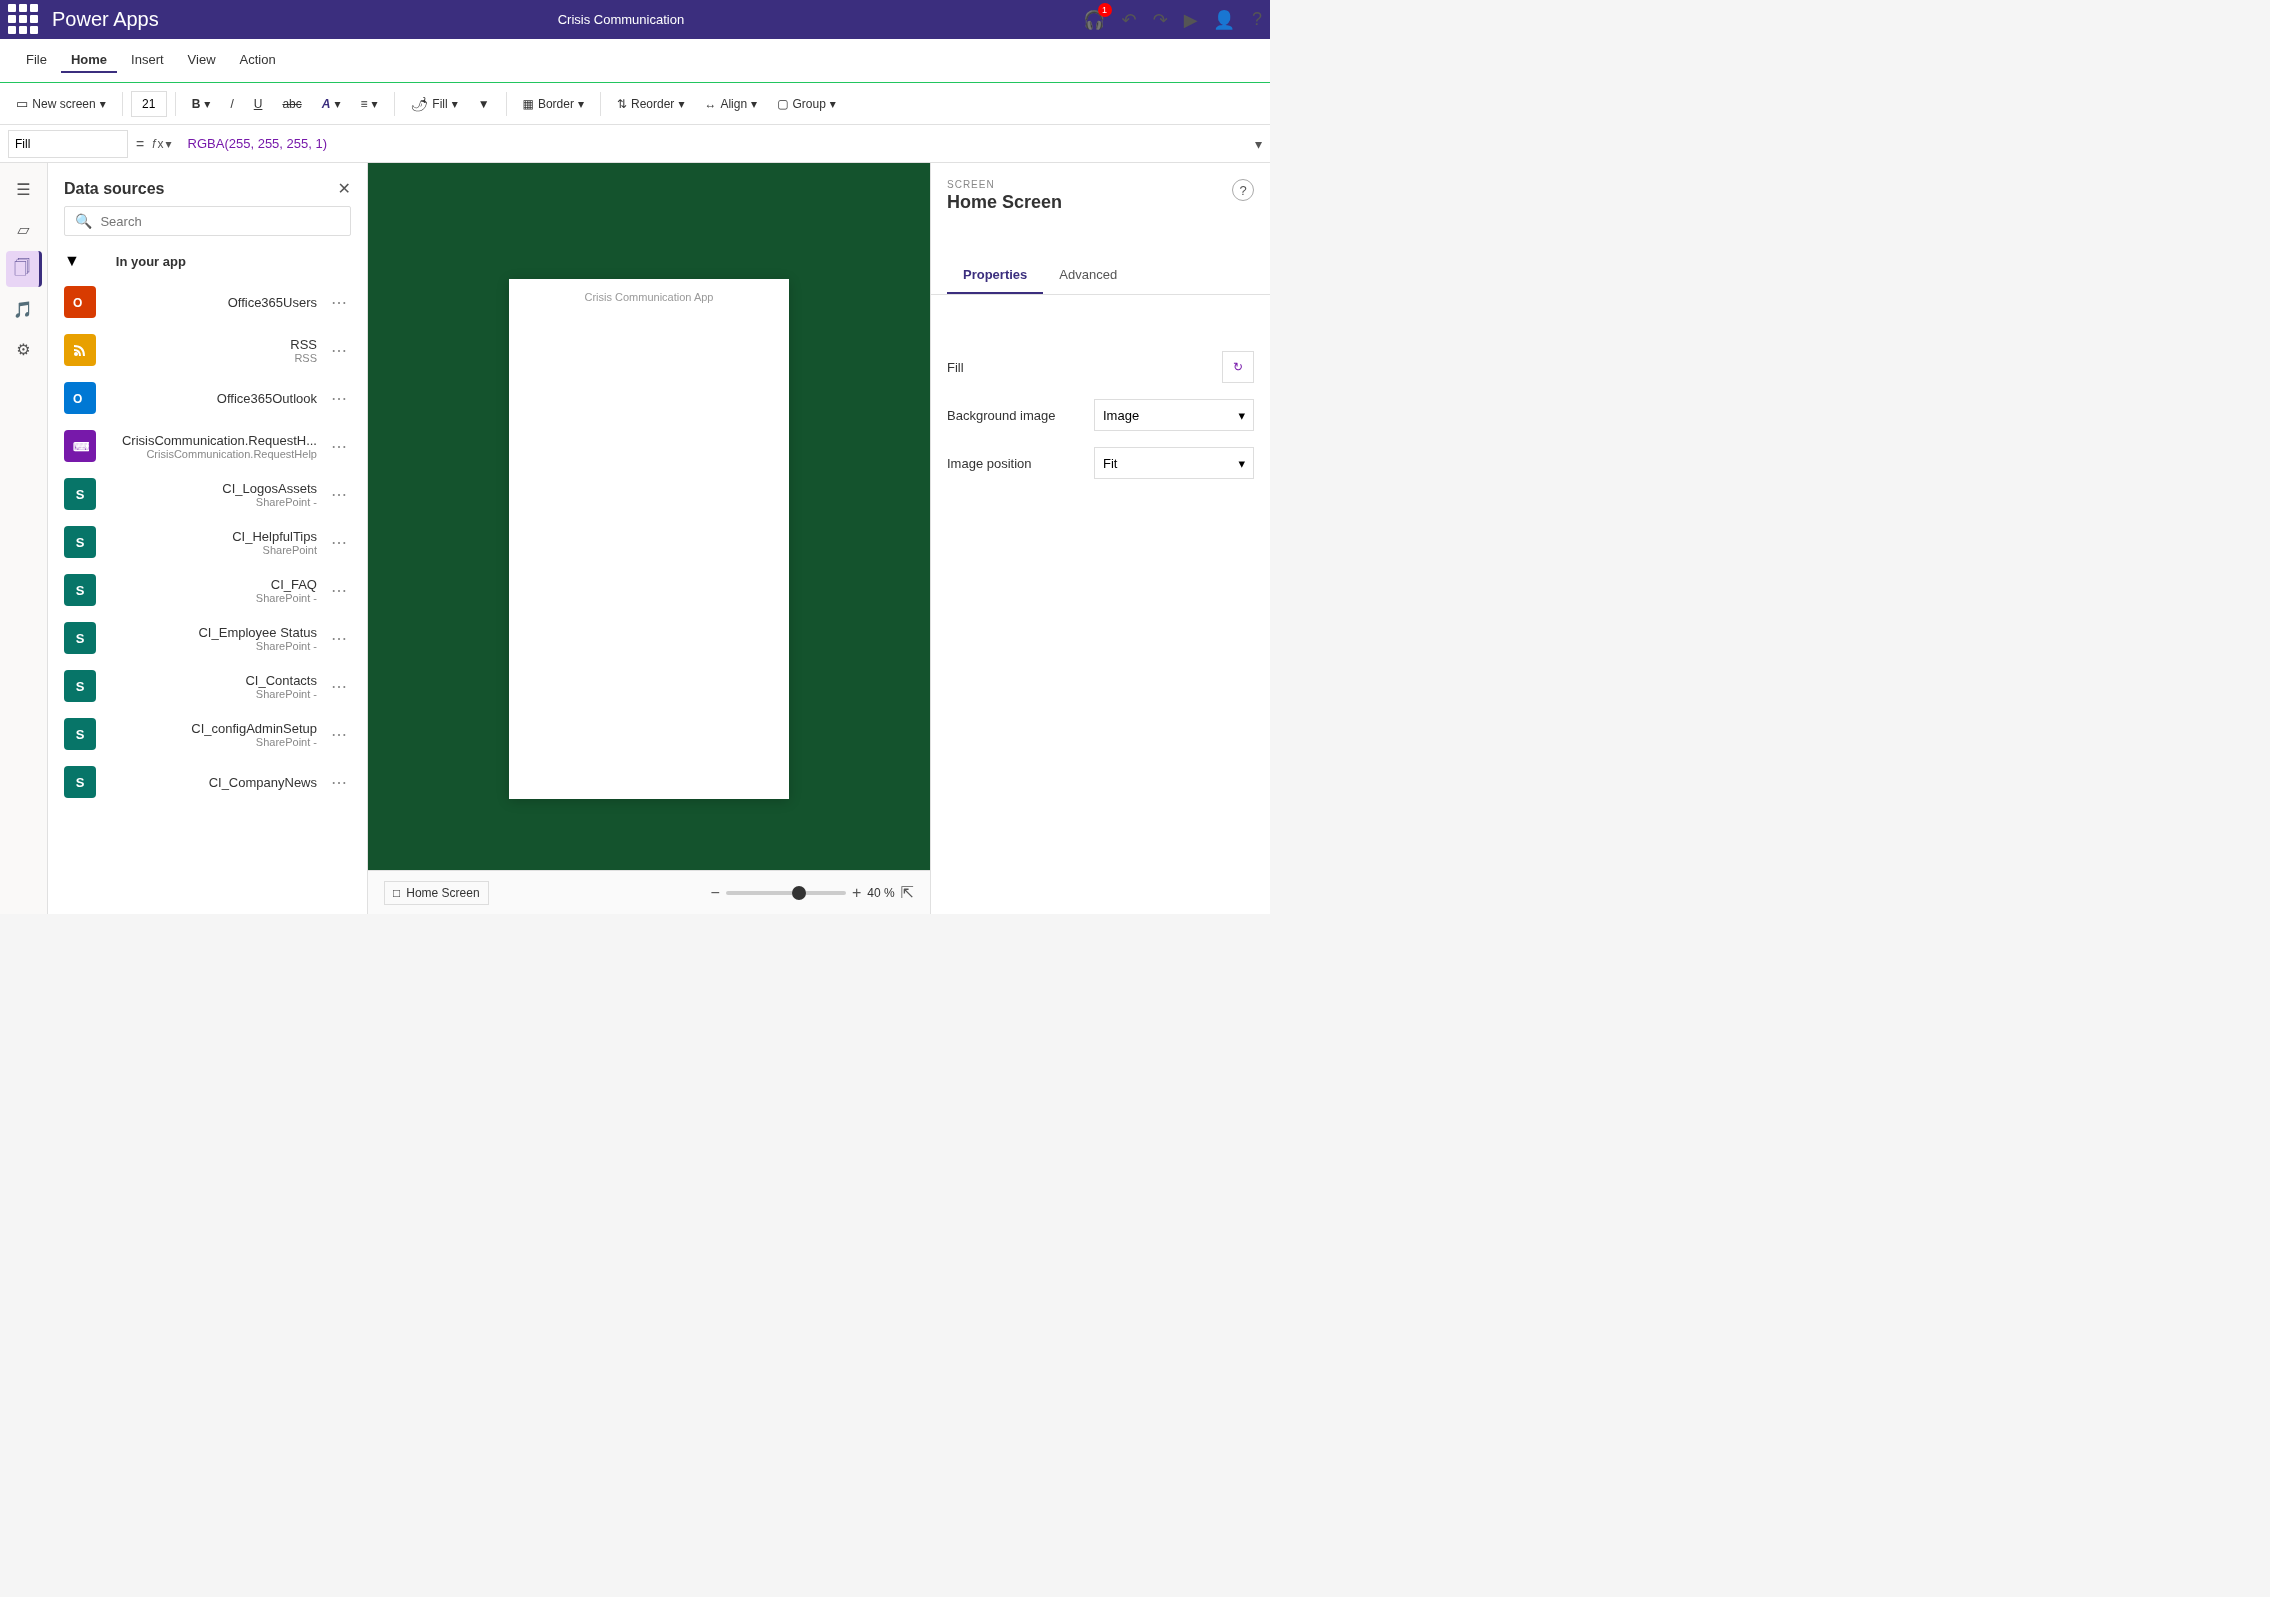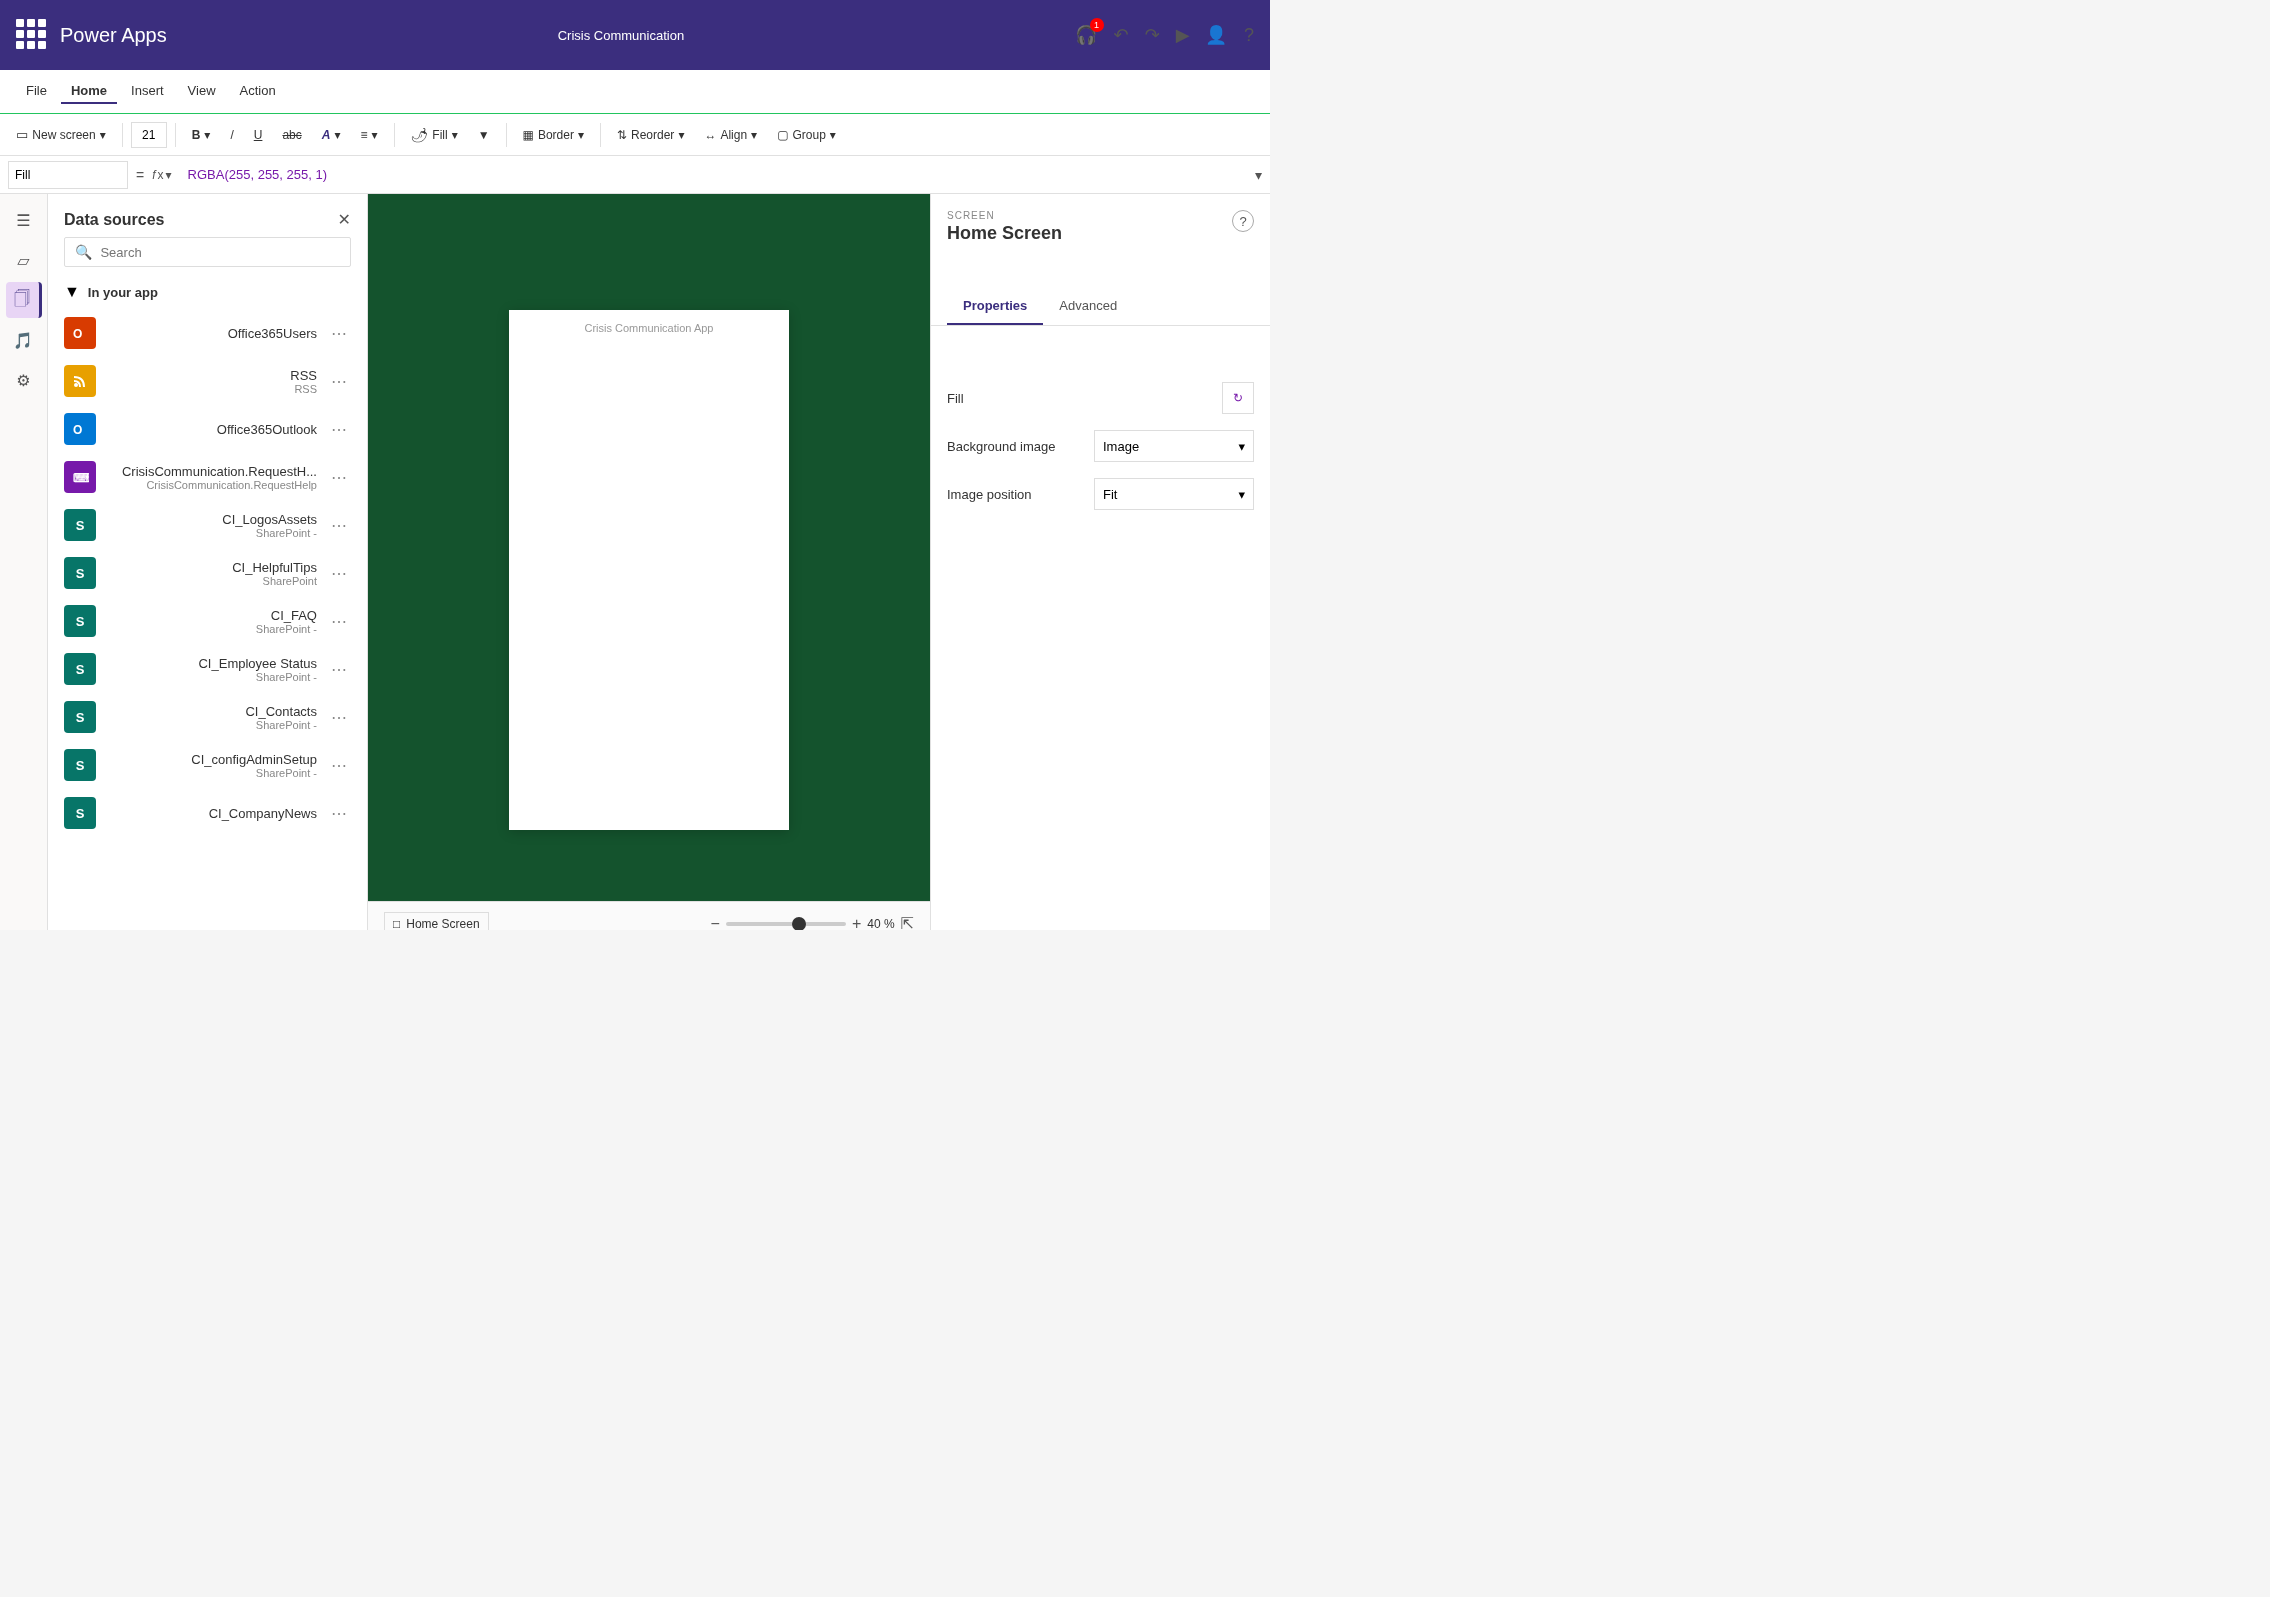--- a/index.html
+++ b/index.html
@@ -1,24 +1,24 @@
 <!DOCTYPE html>
 <html><head>
   <meta charset="utf-8">
   <style>
     * { box-sizing: border-box; margin: 0; padding: 0; font-family: 'Segoe UI', sans-serif; }
     body { width: 1270px; height: 930px; overflow: hidden; background: #f5f5f5; }
 
     
     .header-bar {
-      height: 70px;
+      height: 39px;
       background: #3b2e7e;
       display: flex;
       align-items: center;
-      padding: 0 16px;
+      padding: 0 8px;
       gap: 12px;
     }
     .waffle-icon {
       width: 32px; height: 32px;
       display: grid; grid-template-columns: repeat(3,8px); grid-template-rows: repeat(3,8px);
       gap: 3px; cursor: pointer;
     }
     .waffle-dot { background: white; border-radius: 1px; }
     .app-title { color: white; font-size: 20px; font-weight: 400; }
 
@@ -151,21 +151,21 @@
     .search-icon { color: #888; font-size: 14px; }
     .search-input { border: none; outline: none; font-size: 13px; flex: 1; }
     .data-list { flex: 1; overflow-y: auto; }
     .section-header {
       display: flex;
       align-items: center;
       padding: 8px 16px;
       gap: 8px;
       cursor: pointer;
     }
-    .section-title { font-size: 13px; font-weight: 600; color: #333; }
+    .section-title { font-size: 13px; font-weight: 600; color: #333; margin-left: 28px; }
     .data-item {
       display: flex;
       align-items: center;
       padding: 8px 16px;
       gap: 10px;
       cursor: pointer;
     }
     .data-icon {
       width: 32px; height: 32px;
       border-radius: 4px;

